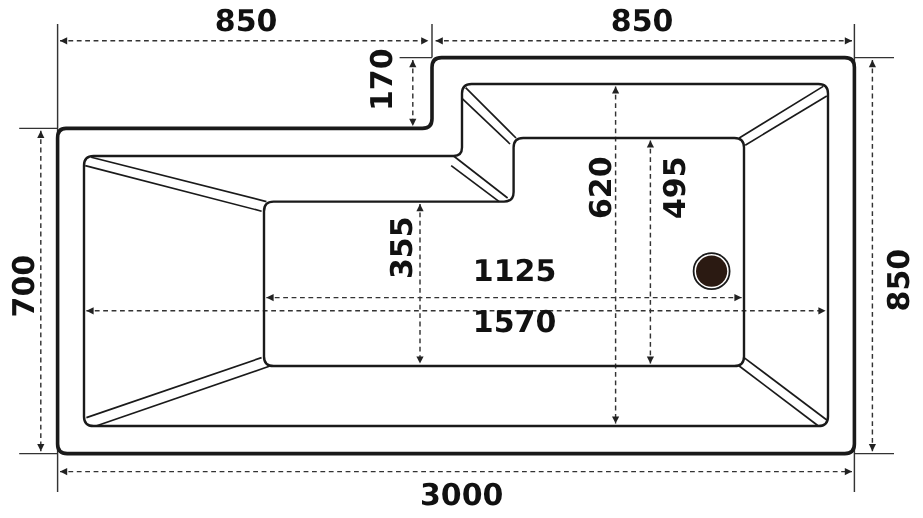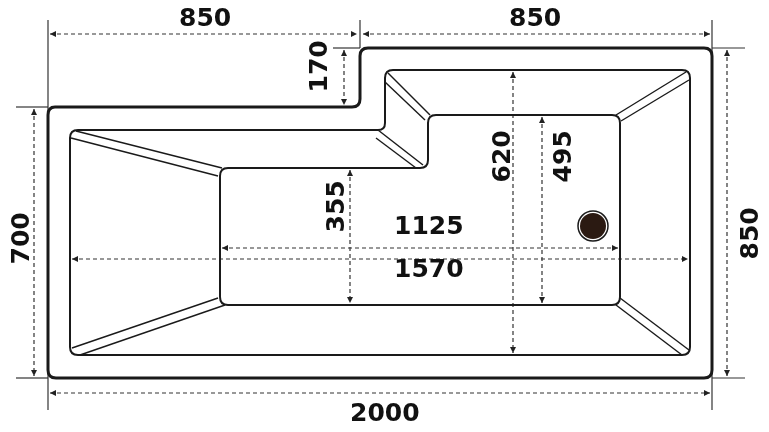--- a/index.html
+++ b/index.html
@@ -90,21 +90,21 @@
   </g>
 
   <g>
     <circle cx="593" cy="226" r="15" fill="#ffffff" stroke="#1a1a1a" stroke-width="1.5"></circle>
     <circle cx="593" cy="226" r="13" fill="#2b1a12"></circle>
   </g>
 </svg>
 
 <div class="lbl" style="left:179px; top:5px;">850</div>
 <div class="lbl" style="left:509px; top:5px;">850</div>
-<div class="lbl" style="left:350px; top:400px;">2000</div>
+<div class="lbl" style="left:350px; top:400px;">3000</div>
 <div class="lbl" style="left:394px; top:213px;text-align:center;">1125</div>
 <div class="lbl" style="left:394px; top:256px;">1570</div>
 
 <div class="lbl rot" style="left:296px; top:58px; width:44px; text-align:center;">170</div>
 <div class="lbl rot" style="left:-2px; top:230px; width:44px; text-align:center;">700</div>
 <div class="lbl rot" style="left:727px; top:225px; width:44px; text-align:center;">850</div>
 <div class="lbl rot" style="left:479px; top:148px; width:44px; text-align:center;">620</div>
 <div class="lbl rot" style="left:540px; top:148px; width:44px; text-align:center;">495</div>
 <div class="lbl rot" style="left:313px; top:198px; width:44px; text-align:center;">355</div>
 

